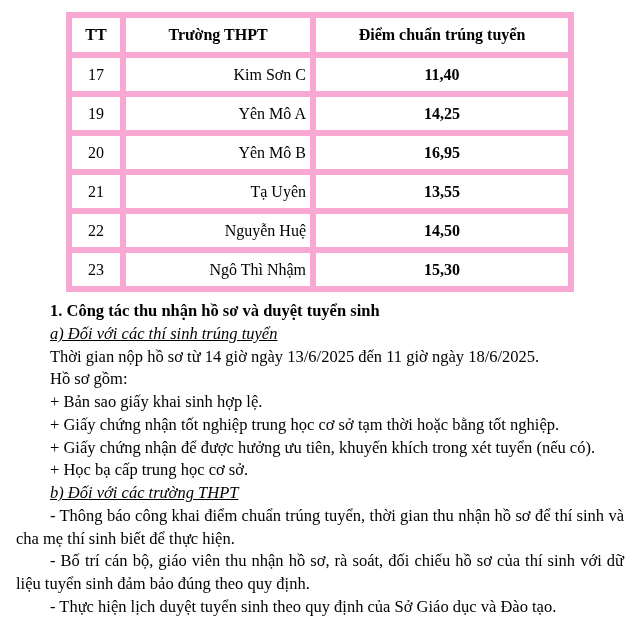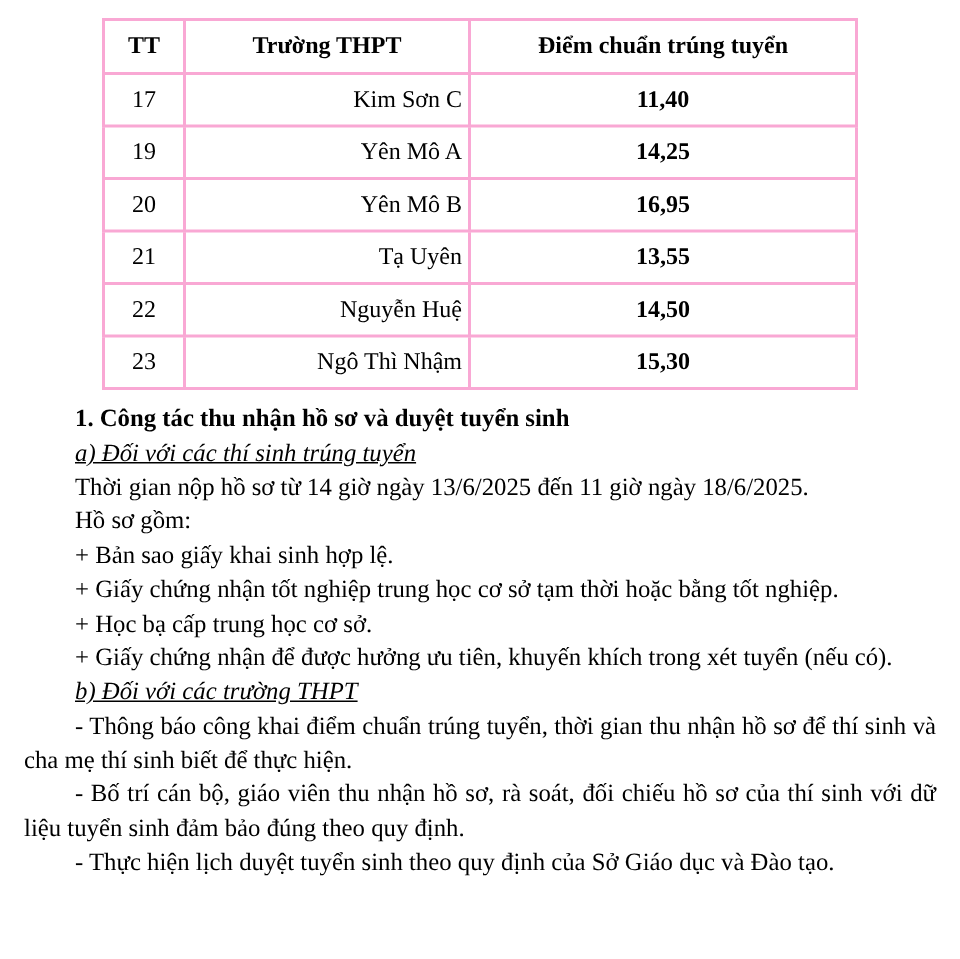--- a/index.html
+++ b/index.html
@@ -22,21 +22,21 @@
     padding: 0 16px;
   }
   
   table.score-table {
     border-collapse: collapse;
     margin: 12px auto 0 auto;
     width: 502px;
     table-layout: fixed;
   }
   table.score-table td, table.score-table th {
-    border: 2px solid #f9a8d4;
+    border: 6px solid #f9a8d4;
     padding: 2px 4px;
     font-size: 16px;
     line-height: 1.35;
     vertical-align: middle;
   }
   col.c-tt { width: 54px; }
   col.c-school { width: 190px; }
   col.c-score { width: 258px; }
 
   th.h-tt, th.h-school, th.h-score {
@@ -142,22 +142,22 @@
     <p class="p heading-2">1. Công tác thu nhận hồ sơ và duyệt tuyển sinh</p>
 
     <p class="p sub-head">a) Đối với các thí sinh trúng tuyển</p>
 
     <p class="p indent"><span>Thời gian nộp hồ sơ </span><span class="bold">từ 14 giờ ngày 13/6/2025 đến 11 giờ ngày 18/6/2025.</span></p>
 
     <p class="p indent">Hồ sơ gồm:</p>
 
     <p class="p plus-line">+ Bản sao giấy khai sinh hợp lệ.</p>
     <p class="p plus-line">+ Giấy chứng nhận tốt nghiệp trung học cơ sở tạm thời hoặc bằng tốt nghiệp.</p>
+    <p class="p plus-line">+ Giấy chứng nhận để được hưởng ưu tiên, khuyến khích trong xét tuyển (nếu có).</p>
     <p class="p plus-line">+ Học bạ cấp trung học cơ sở.</p>
-    <p class="p plus-line">+ Giấy chứng nhận để được hưởng ưu tiên, khuyến khích trong xét tuyển (nếu có).</p>
 
     <p class="p sub-head">b) Đối với các trường THPT</p>
 
     <p class="p dash-line">- Thông báo công khai điểm chuẩn trúng tuyển, thời gian thu nhận hồ sơ để thí sinh và cha mẹ thí sinh biết để thực hiện.</p>
     <p class="p dash-line">- Bố trí cán bộ, giáo viên thu nhận hồ sơ, rà soát, đối chiếu hồ sơ của thí sinh với dữ liệu tuyển sinh đảm bảo đúng theo quy định.</p>
     <p class="p dash-line">- Thực hiện lịch duyệt tuyển sinh theo quy định của Sở Giáo dục và Đào tạo.</p>
 
   </div>
 </div>
 

